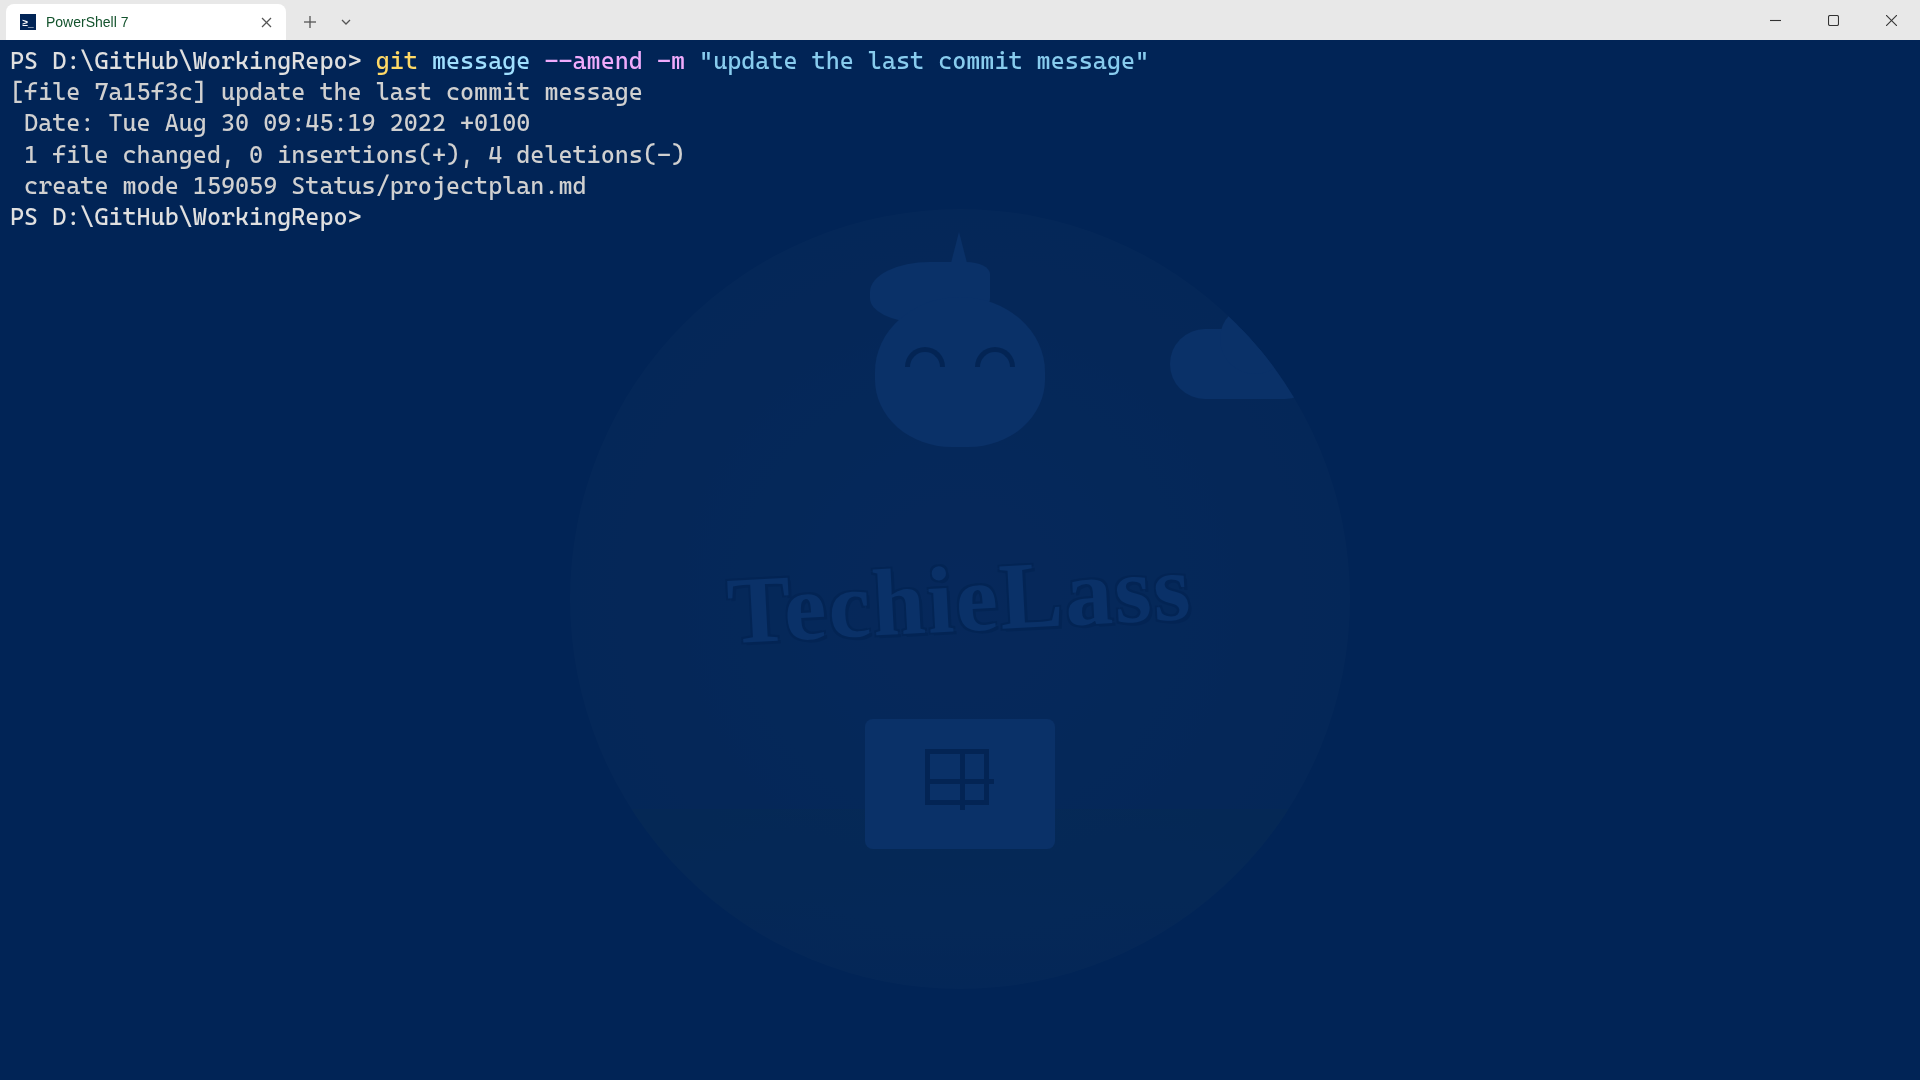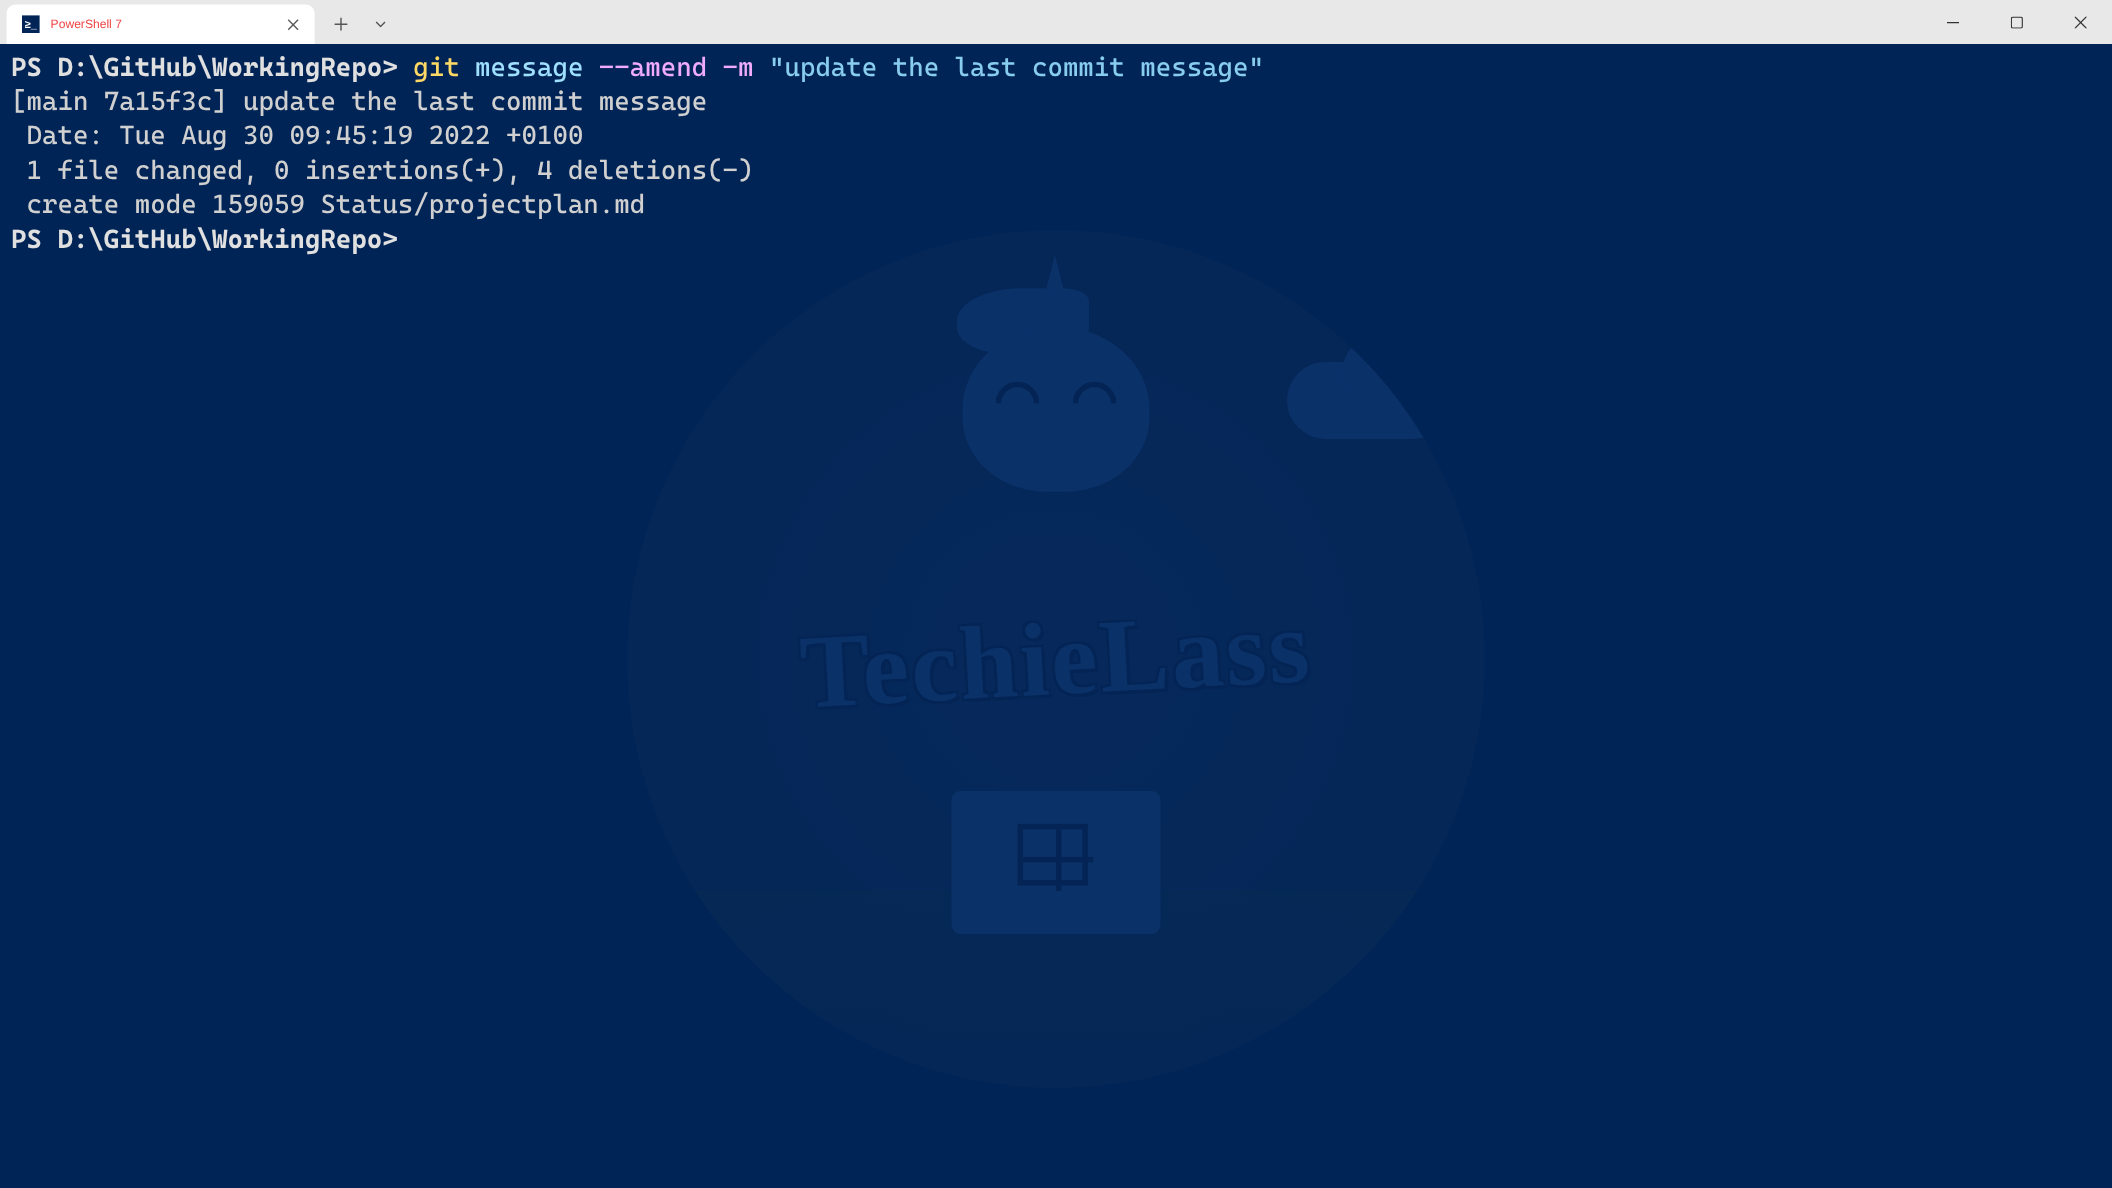--- a/index.html
+++ b/index.html
@@ -35,22 +35,22 @@
       background: #012456;
       margin-right: 10px;
       display: flex;
       align-items: center;
       justify-content: center;
       color: white;
       font-size: 10px;
       font-weight: bold;
     }
     .tab-title {
-      font-size: 11px;
-      color: #ef4444;
+      font-size: 14px;
+      color: #14532d;
       flex: 1;
     }
     .tab-close {
       width: 16px;
       height: 16px;
       display: flex;
       align-items: center;
       justify-content: center;
       color: #555;
       font-size: 14px;
@@ -95,21 +95,21 @@
     .terminal-content {
       position: relative;
       z-index: 2;
       padding: 6px 10px;
       font-family: 'Cascadia Mono', 'Consolas', monospace;
       font-size: 24px;
       line-height: 1.3;
       color: #d0d0d0;
       white-space: pre;
     }
-    .prompt-ps { color: #e0e0e0; font-weight: bold; }
+    .prompt-ps { color: #e0e0e0; }
     .cmd-git { color: #ffd966; text-align: center; }
     .cmd-sub { color: #a0e0ff; }
     .cmd-flag { color: #f0abfc; }
     .cmd-str { color: #88ccee; }
     .out-line { color: #d0d0d0; }
     .bg-watermark {
       position: absolute;
       left: 50%;
       top: 50%;
       transform: translate(-50%, -45%);
@@ -245,18 +245,18 @@
         </div>
       </div>
       <div class="wm-text">TechieLass</div>
       <div class="laptop">
         <div class="laptop-win"></div>
       </div>
       <div class="grass"></div>
     </div>
   </div>
   <div class="terminal-content"><span class="prompt-ps">PS D:\GitHub\WorkingRepo&gt; </span><span class="cmd-git">git</span><span class="cmd-sub"> message </span><span class="cmd-flag">--amend</span><span class="cmd-flag"> -m </span><span class="cmd-str">"update the last commit message"</span>
-<span class="out-line">[main 7a15f3c] update the last commit message</span>
+<span class="out-line">[file 7a15f3c] update the last commit message</span>
 <span class="out-line"> Date: Tue Aug 30 09:45:19 2022 +0100</span>
 <span class="out-line"> 1 file changed, 0 insertions(+), 4 deletions(-)</span>
 <span class="out-line"> create mode 159059 Status/projectplan.md</span>
 <span class="prompt-ps">PS D:\GitHub\WorkingRepo&gt; </span></div>
 </div>
 
 </body></html>

